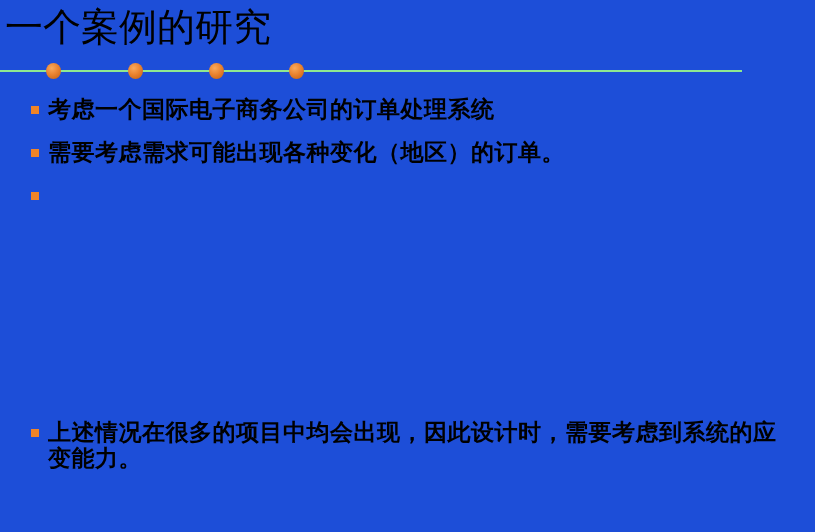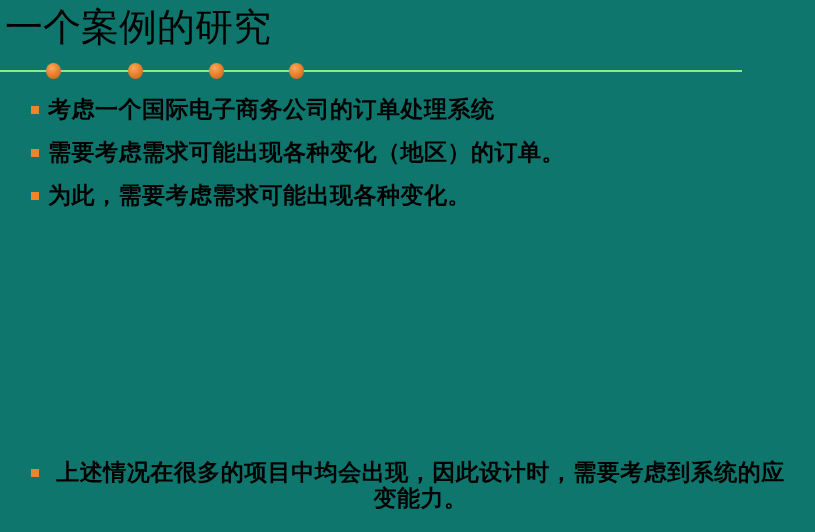--- a/index.html
+++ b/index.html
@@ -4,21 +4,21 @@
 <style>
   html, body {
     margin: 0;
     padding: 0;
     background: #ffffff;
   }
   .slide {
     position: relative;
     width: 815px;
     height: 532px;
-    background: #0f766e;
+    background: #1d4ed8;
     overflow: hidden;
     font-family: "Liberation Sans", "DejaVu Sans", sans-serif;
   }
   
   .title {
     position: absolute;
     left: 5px;
     top: 2px;
     margin: 0;
     font-size: 38px;
@@ -53,23 +53,22 @@
   
   .bullets {
     position: absolute;
     left: 31px;
   }
   .bullets-top {
     top: 97px;
     width: 752px;
   }
   .bullets-bottom {
-    top: 460px;
+    top: 420px;
     width: 762px;
-    text-align: center;
   }
   .bullet-item {
     display: flex;
     align-items: flex-start;
     margin-bottom: 17px;
   }
   .bullet-square {
     flex: 0 0 auto;
     width: 8px;
     height: 8px;
@@ -102,21 +101,20 @@
     <div class="bullet-item">
       <span class="bullet-square"></span>
       <span class="bullet-text">考虑一个国际电子商务公司的订单处理系统</span>
     </div>
     <div class="bullet-item">
       <span class="bullet-square"></span>
       <span class="bullet-text">需要考虑需求可能出现各种变化（地区）的订单。</span>
     </div>
     <div class="bullet-item">
       <span class="bullet-square"></span>
-      <span class="bullet-text">为此，需要考虑需求可能出现各种变化。</span>
     </div>
   </div>
 
   <div class="bullets bullets-bottom">
     <div class="bullet-item">
       <span class="bullet-square"></span>
       <span class="bullet-text">上述情况在很多的项目中均会出现，因此设计时，需要考虑到系统的应变能力。</span>
     </div>
   </div>
 

